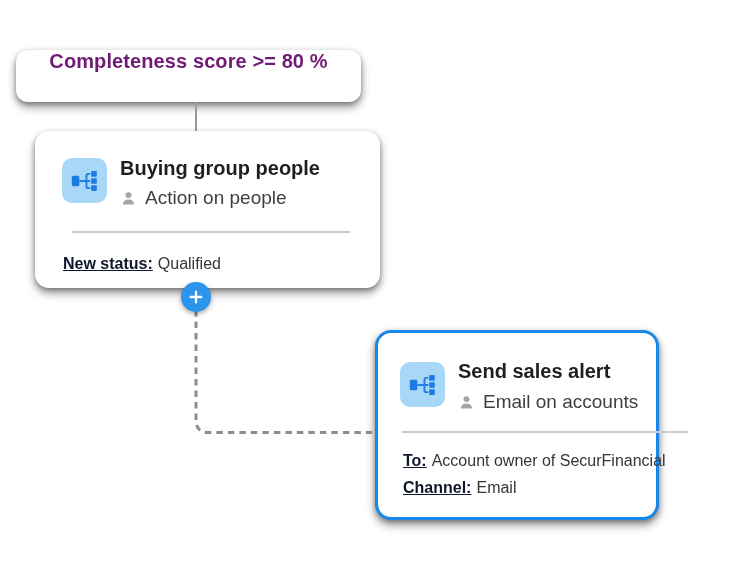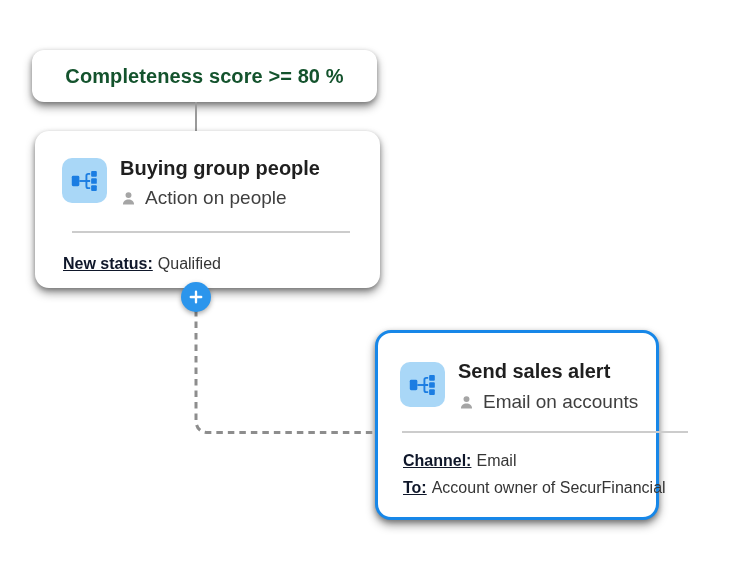--- a/index.html
+++ b/index.html
@@ -9,24 +9,24 @@
     background:#ffffff;
     font-family:"Liberation Sans","DejaVu Sans",sans-serif;
     overflow:hidden;
   }
   .node{
     position:absolute;
     background:#ffffff;
     box-shadow:0 5px 10px rgba(0,0,0,0.40),0 2px 5px rgba(0,0,0,0.28);
   }
   .node-condition{
-    left:32px;top:50px;width:345px;height:52px;
+    left:16px;top:50px;width:345px;height:52px;
     border-radius:12px;
-    display:flex;align-items:center;justify-content:center;
-    font-size:20px;font-weight:700;color:#14532d;
+    display:flex;align-items:flex-start;justify-content:center;
+    font-size:20px;font-weight:700;color:#701a75;
     letter-spacing:.1px;
   }
   .conn-top{
     position:absolute;left:195px;top:102px;width:2px;height:29px;
     background:#9a9a9a;
   }
   .node-card{border-radius:14px;}
   .node-buying{left:35px;top:131px;width:345px;height:157px;}
   .node-alert{
     left:375px;top:330px;width:284px;height:190px;
@@ -133,21 +133,21 @@
     <div class="node-subtitle">
       <svg class="person-svg" viewBox="0 0 20 20">
         <circle cx="10" cy="6" r="3.5" fill="#a5a5a5"></circle>
         <path d="M3.5 17 C3.5 13.2 6.4 11.2 10 11.2 C13.6 11.2 16.5 13.2 16.5 17 Z" fill="#a5a5a5"></path>
       </svg>
       <span>Email on accounts</span>
     </div>
     <div class="divider"></div>
     <div class="fields">
       <div class="field-line">
-        <span class="field-label">Channel:</span><span>Email</span>
+        <span class="field-label">To:</span><span>Account owner of SecurFinancial</span>
       </div>
       <div class="field-line">
-        <span class="field-label">To:</span><span>Account owner of SecurFinancial</span>
+        <span class="field-label">Channel:</span><span>Email</span>
       </div>
     </div>
   </div>
 
 </div>
 
 </body></html>

